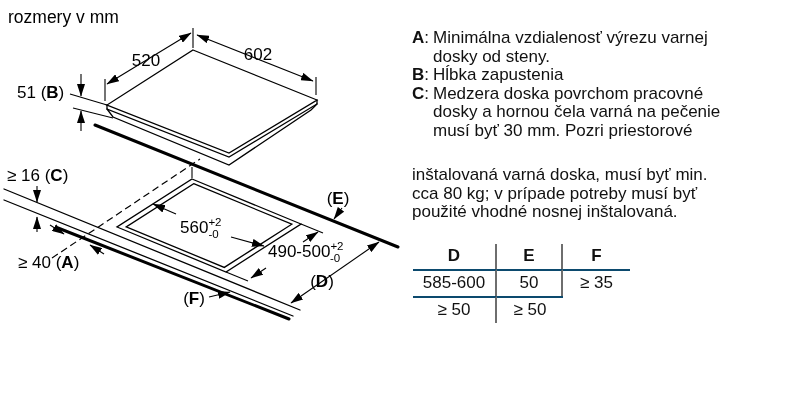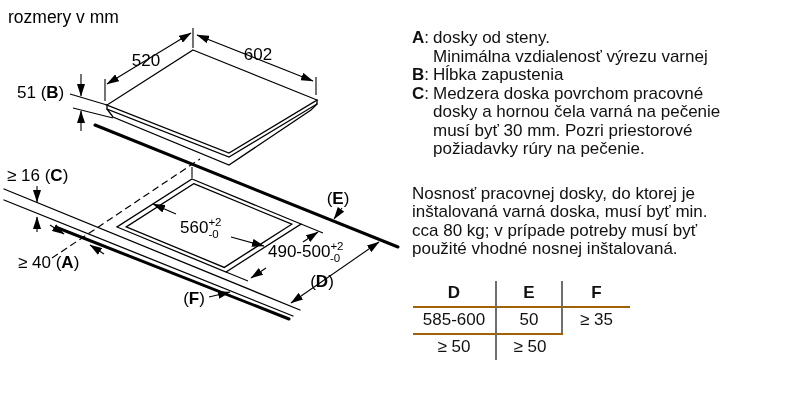--- a/index.html
+++ b/index.html
@@ -30,21 +30,21 @@
   .spec-table{
     margin-top:22px;margin-left:1px;
     display:grid;grid-template-columns:84px 66px 67px;width:217px;
   }
   .cell{
     height:25px;display:flex;align-items:center;justify-content:center;
     font-size:17px;
   }
   .hd{font-weight:bold;}
   .vline{border-right:2px solid #6e6e6e;}
-  .hline{border-top:2px solid #a16207;}
+  .hline{border-top:2px solid #0c4a6e;}
 </style>
 </head>
 <body>
 
 <svg id="diagram" viewBox="0 0 410 400" width="410" height="400" xmlns="http://www.w3.org/2000/svg">
   <defs>
     <marker id="arr" markerUnits="userSpaceOnUse" markerWidth="13" markerHeight="8" refX="12" refY="4" orient="auto-start-reverse">
       <path d="M0,0 L12.5,4 L0,8 z" fill="#000"></path>
     </marker>
   </defs>
@@ -132,44 +132,42 @@
     <path class="dim" d="M209,297 L230,292" marker-end="url(#arr)"></path>
     <text x="194" y="304" text-anchor="middle"><tspan>(</tspan><tspan class="b">F</tspan><tspan>)</tspan></text>
   </g>
 </svg>
 
 <div class="right">
 
   <div class="def-row">
     <span class="def-label"><b>A</b><span>:</span></span>
     <div>
+      <div>Minimálna vzdialenosť výrezu varnej</div>
       <div>dosky od steny.</div>
-      <div>Minimálna vzdialenosť výrezu varnej</div>
     </div>
   </div>
 
   <div class="def-row">
     <span class="def-label"><b>B</b><span>:</span></span>
     <div>
       <div>Hĺbka zapustenia</div>
     </div>
   </div>
 
   <div class="def-row">
     <span class="def-label"><b>C</b><span>:</span></span>
     <div>
       <div>Medzera doska povrchom pracovné</div>
       <div>dosky a hornou čela varná na pečenie</div>
       <div>musí byť 30 mm. Pozri priestorové</div>
-      <div>požiadavky rúry na pečenie.</div>
     </div>
   </div>
 
   <div class="note">
-    <div>Nosnosť pracovnej dosky, do ktorej je</div>
     <div>inštalovaná varná doska, musí byť min.</div>
     <div>cca 80 kg; v prípade potreby musí byť</div>
     <div>použité vhodné nosnej inštalovaná.</div>
   </div>
 
   <div class="spec-table">
     <div class="cell hd vline">D</div>
     <div class="cell hd vline">E</div>
     <div class="cell hd">F</div>
 

